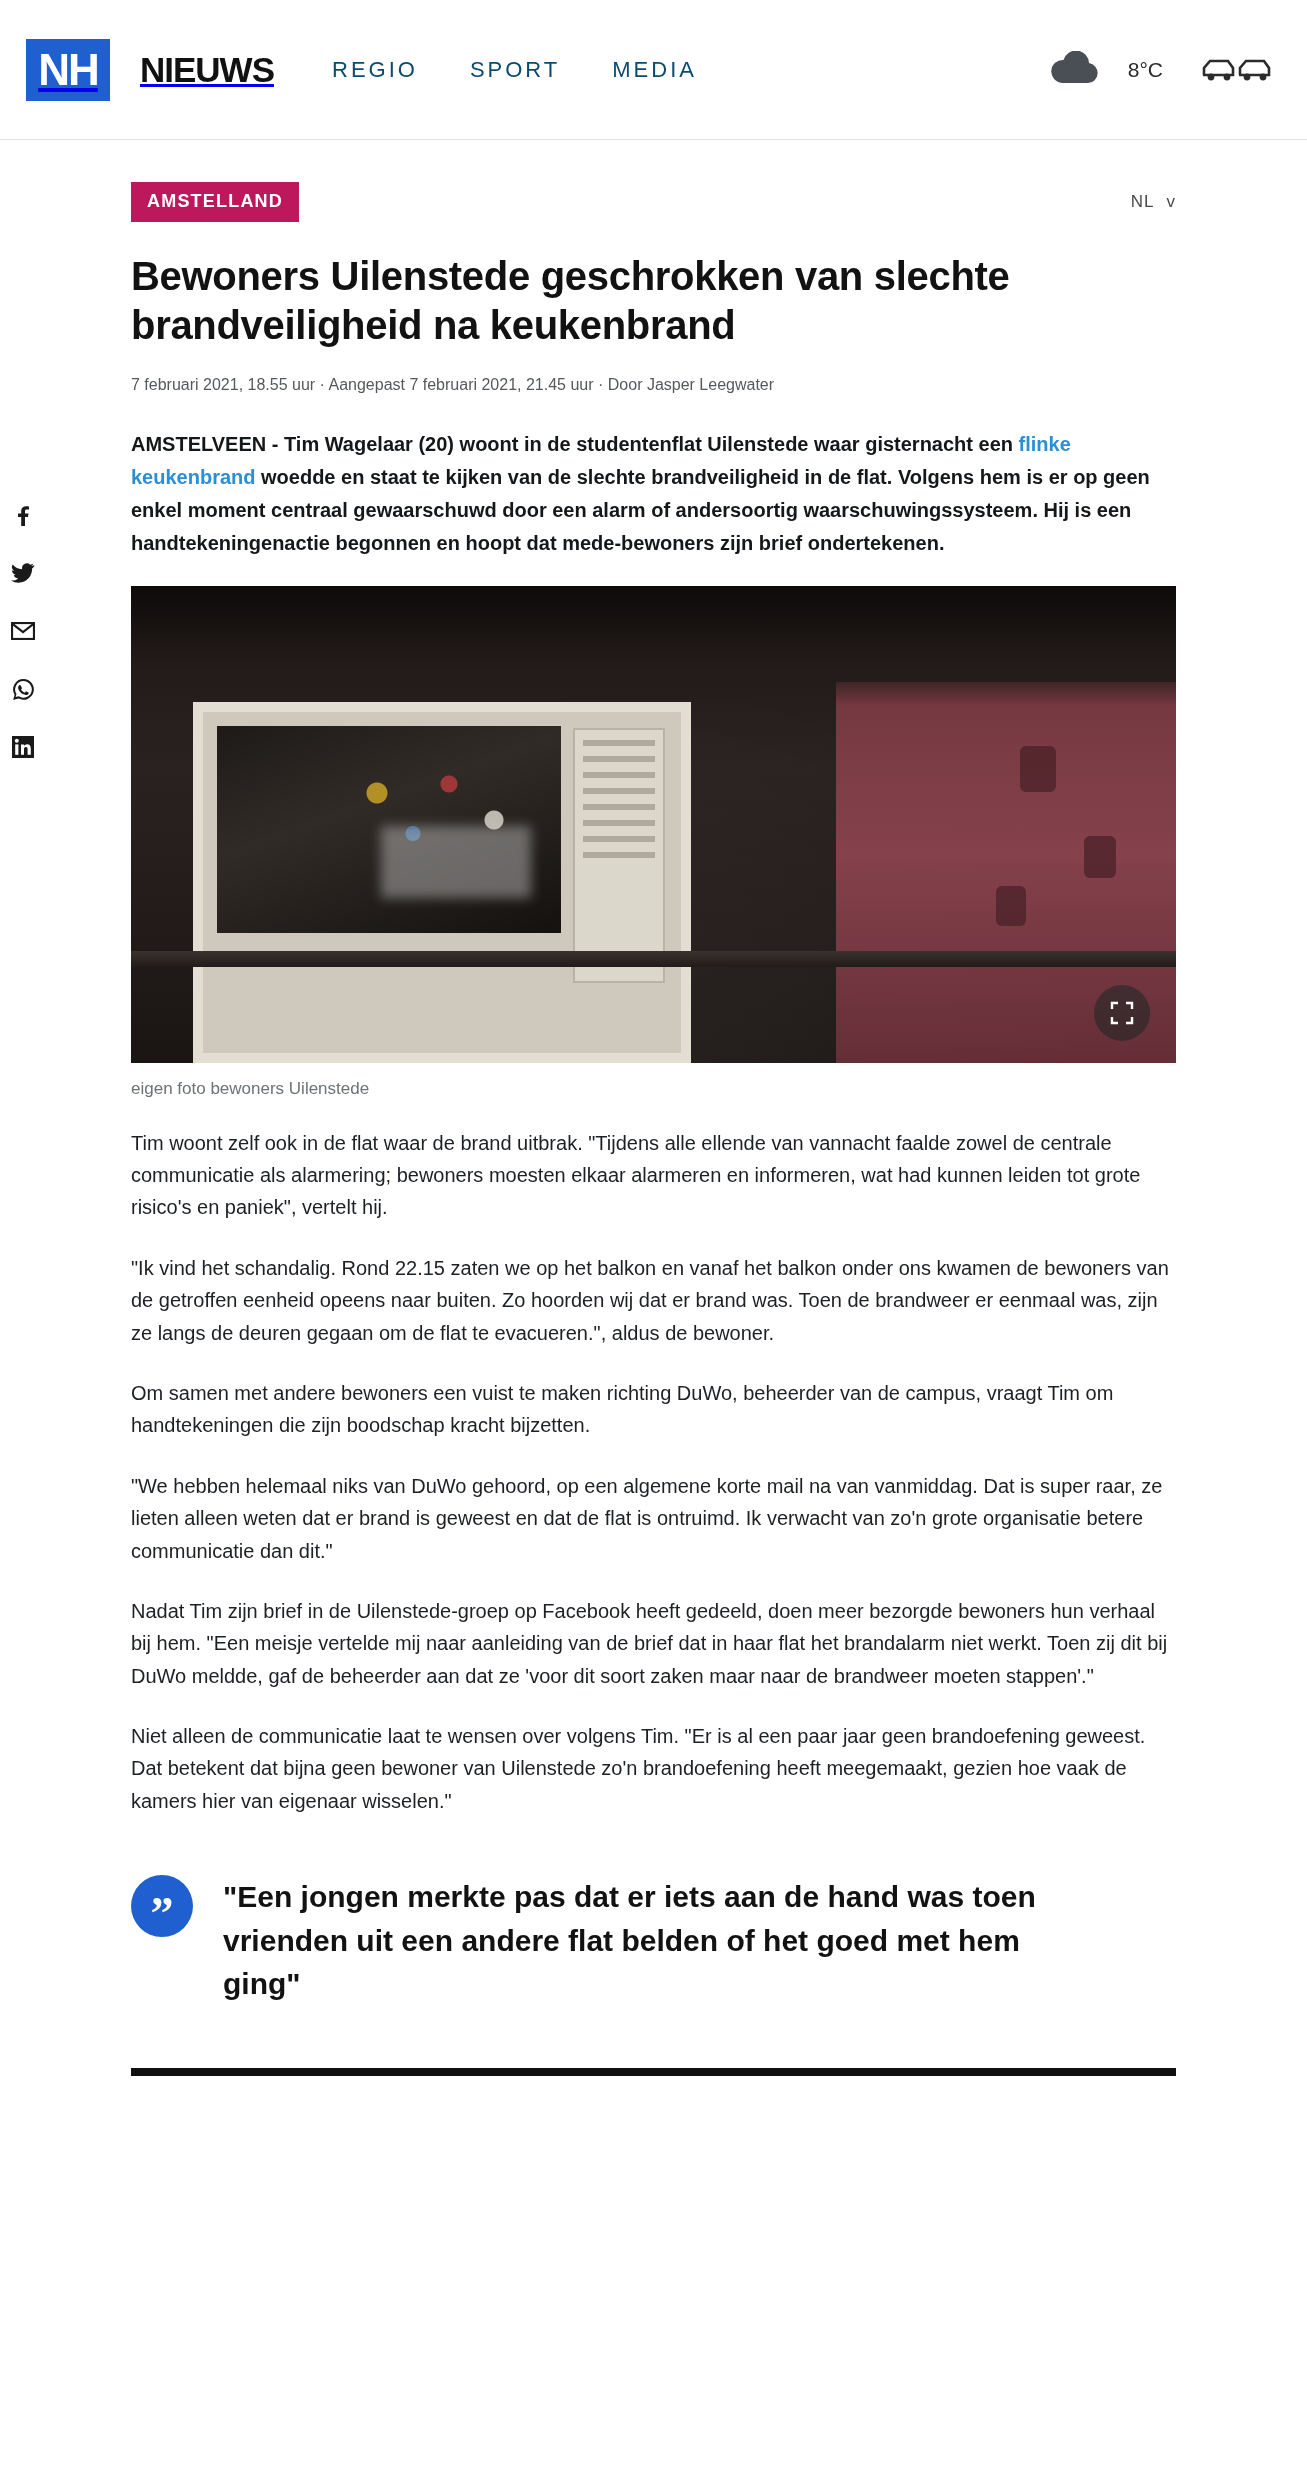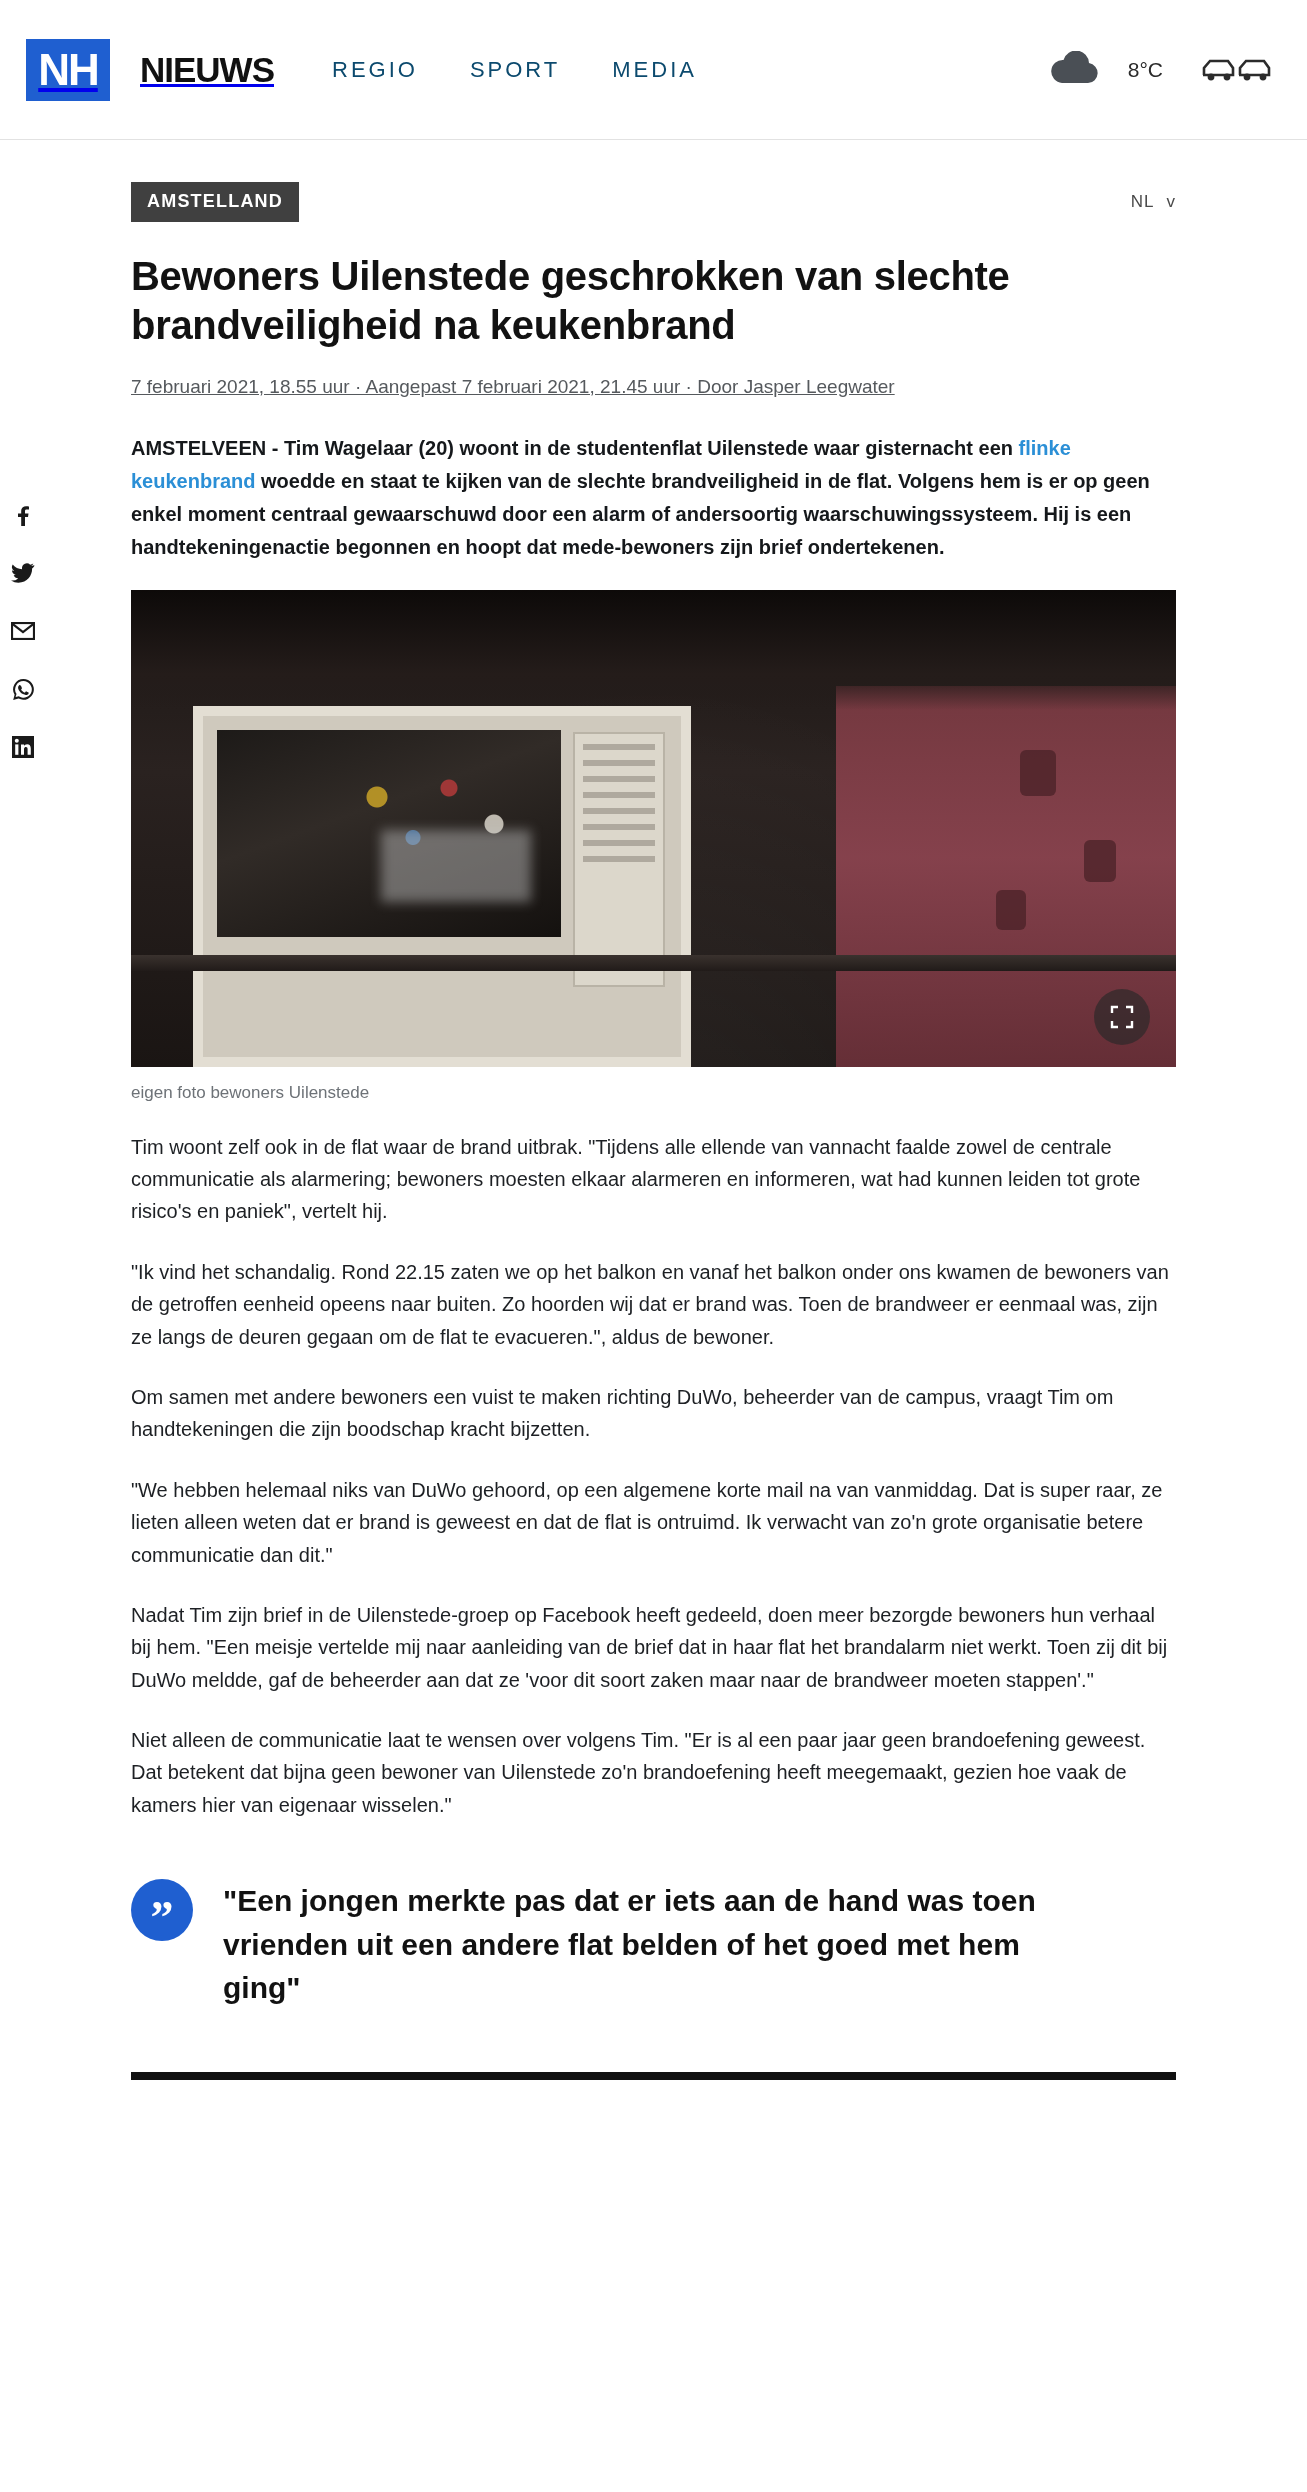--- a/index.html
+++ b/index.html
@@ -96,21 +96,21 @@
     margin: 0 auto;
     padding: 0 0 40px 0;
     position: relative;
   }
   .meta-row {
     display: flex;
     align-items: center;
     padding-top: 42px;
   }
   .tag {
-    background: #404040;
+    background: #be185d;
     color: #fff;
     font-size: 18px;
     font-weight: bold;
     letter-spacing: 1.2px;
     padding: 9px 16px 10px 16px;
     display: inline-block;
   }
   .lang {
     margin-left: auto;
     display: flex;
@@ -124,23 +124,22 @@
     font-size: 40px;
     line-height: 1.22;
     margin: 30px 0 0 0;
     font-weight: bold;
     color: #121212;
     letter-spacing: -0.3px;
     max-width: 900px;
   }
   .byline {
     margin-top: 26px;
-    font-size: 19px;
+    font-size: 16px;
     color: #55595d;
-    text-decoration: underline;
   }
   .intro {
     margin-top: 34px;
     font-size: 20px;
     line-height: 1.65;
     font-weight: bold;
     color: #15181b;
   }
   .intro a { color: #2b8fd6; text-decoration: none; }
 

